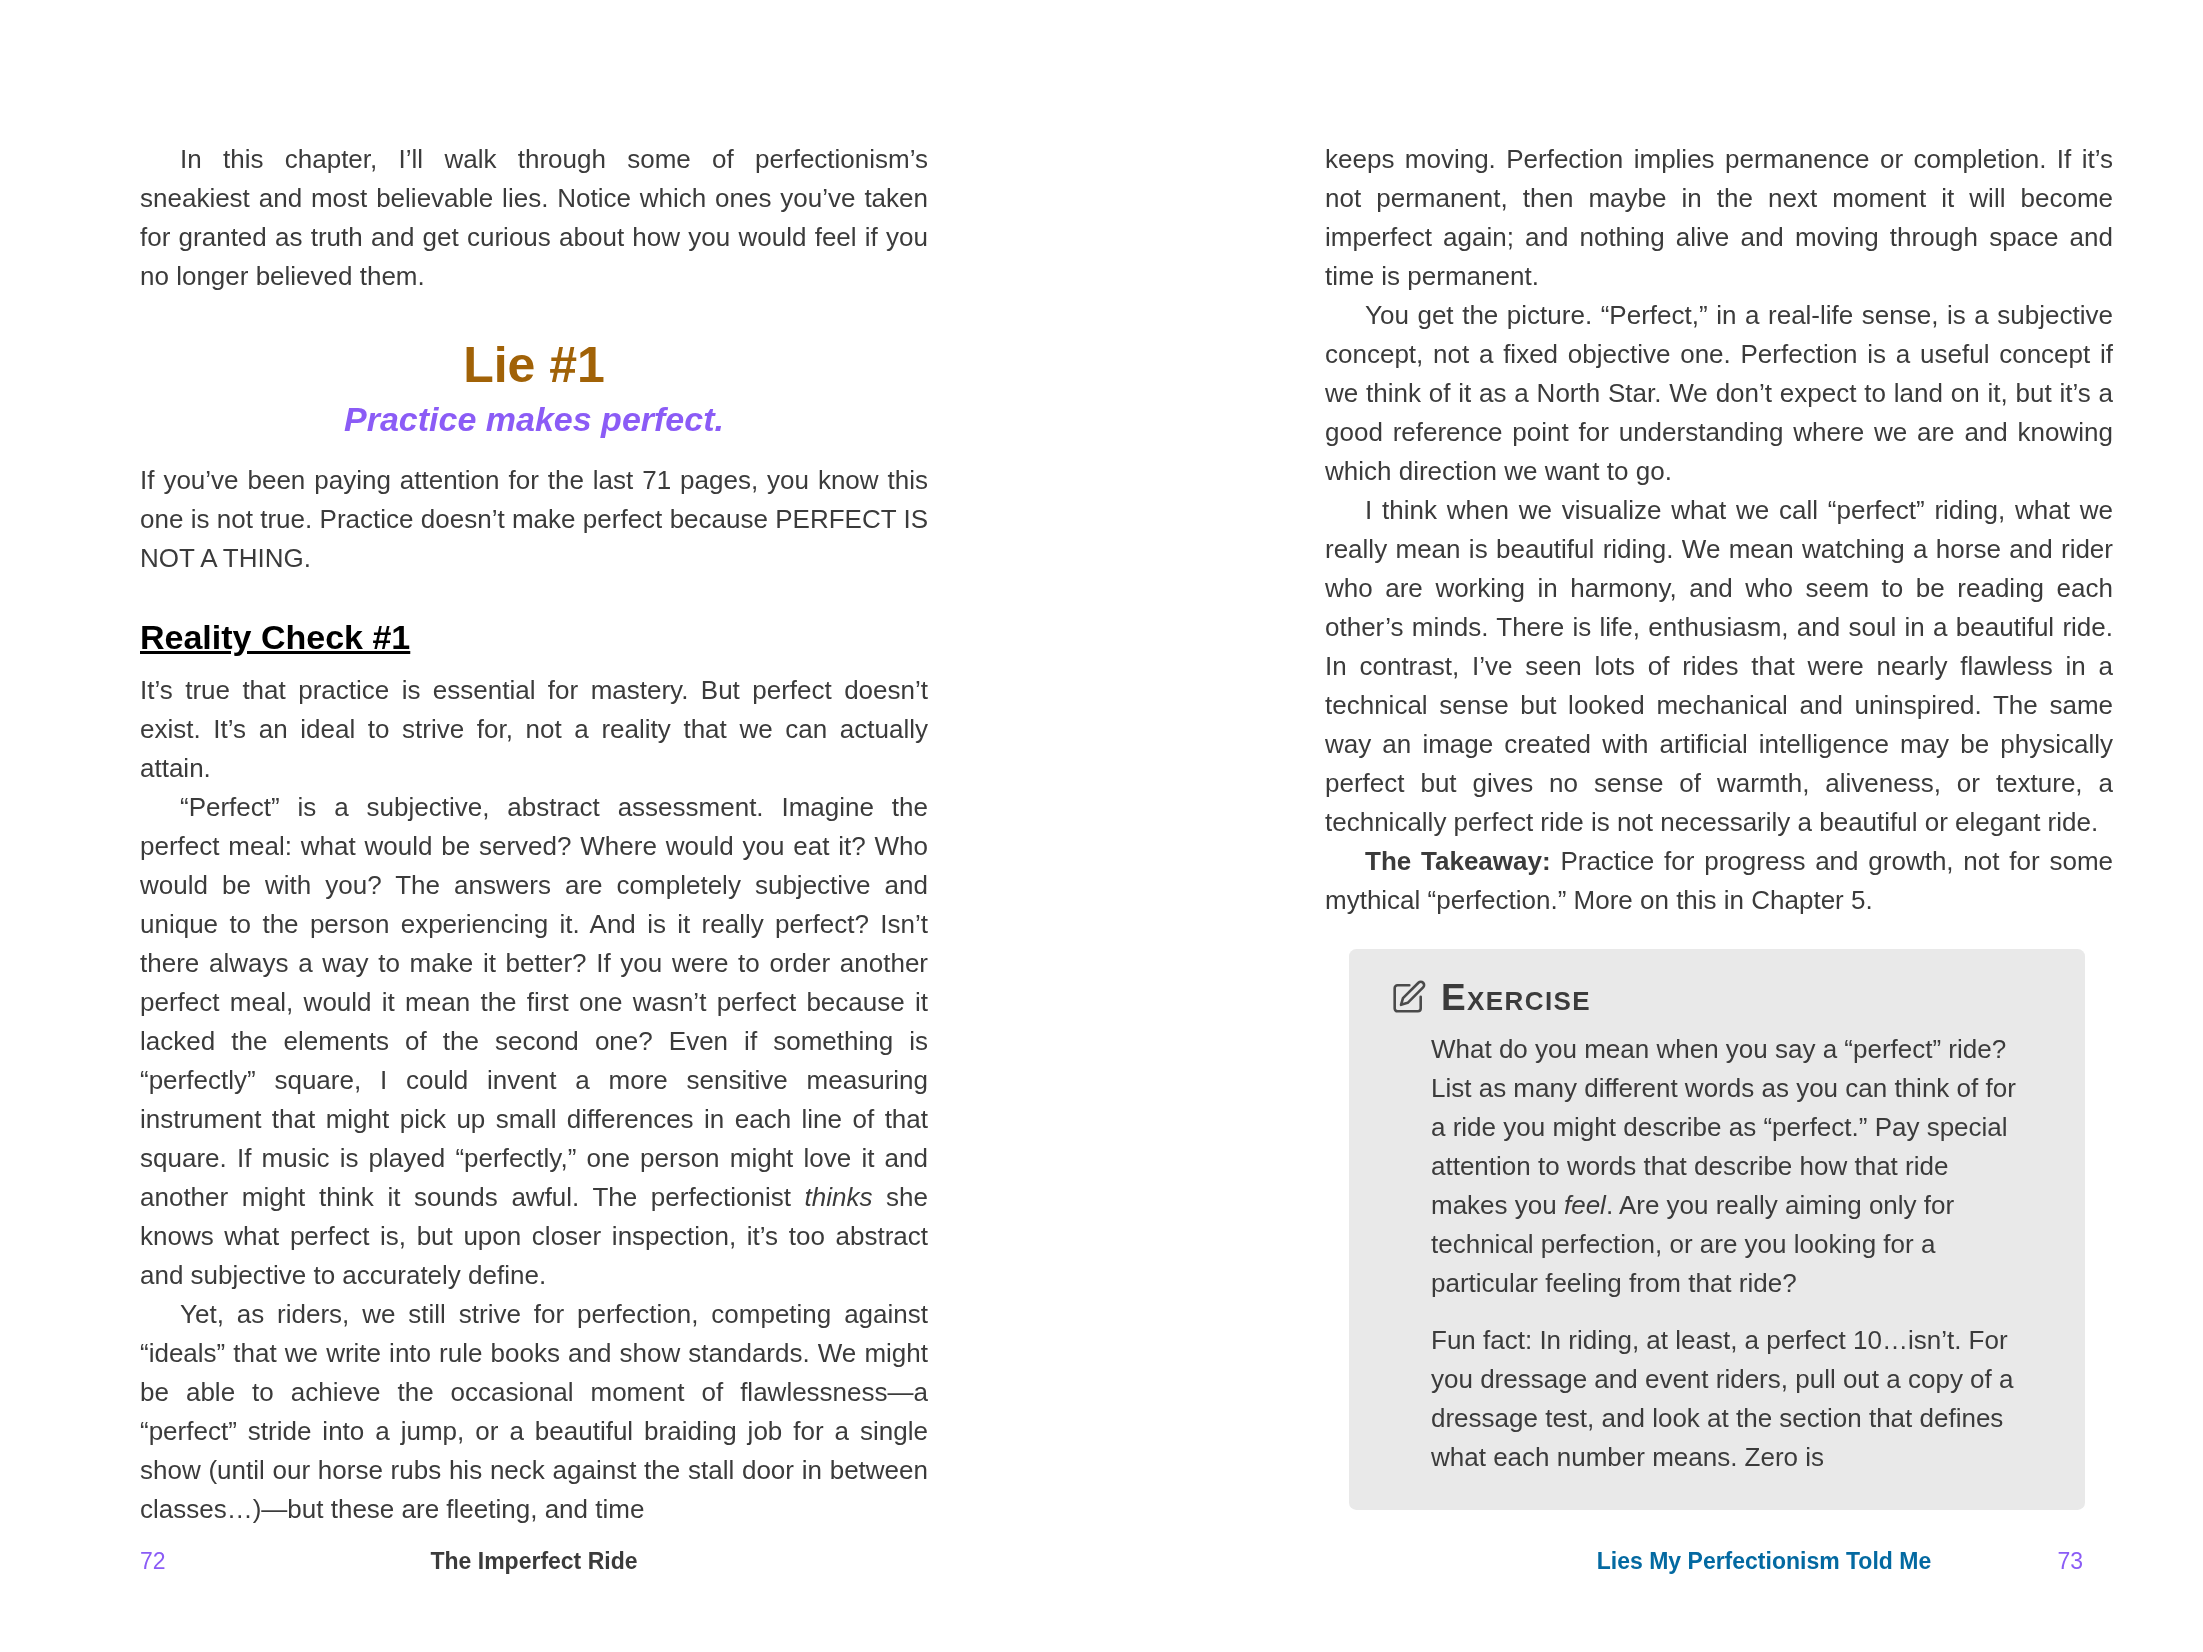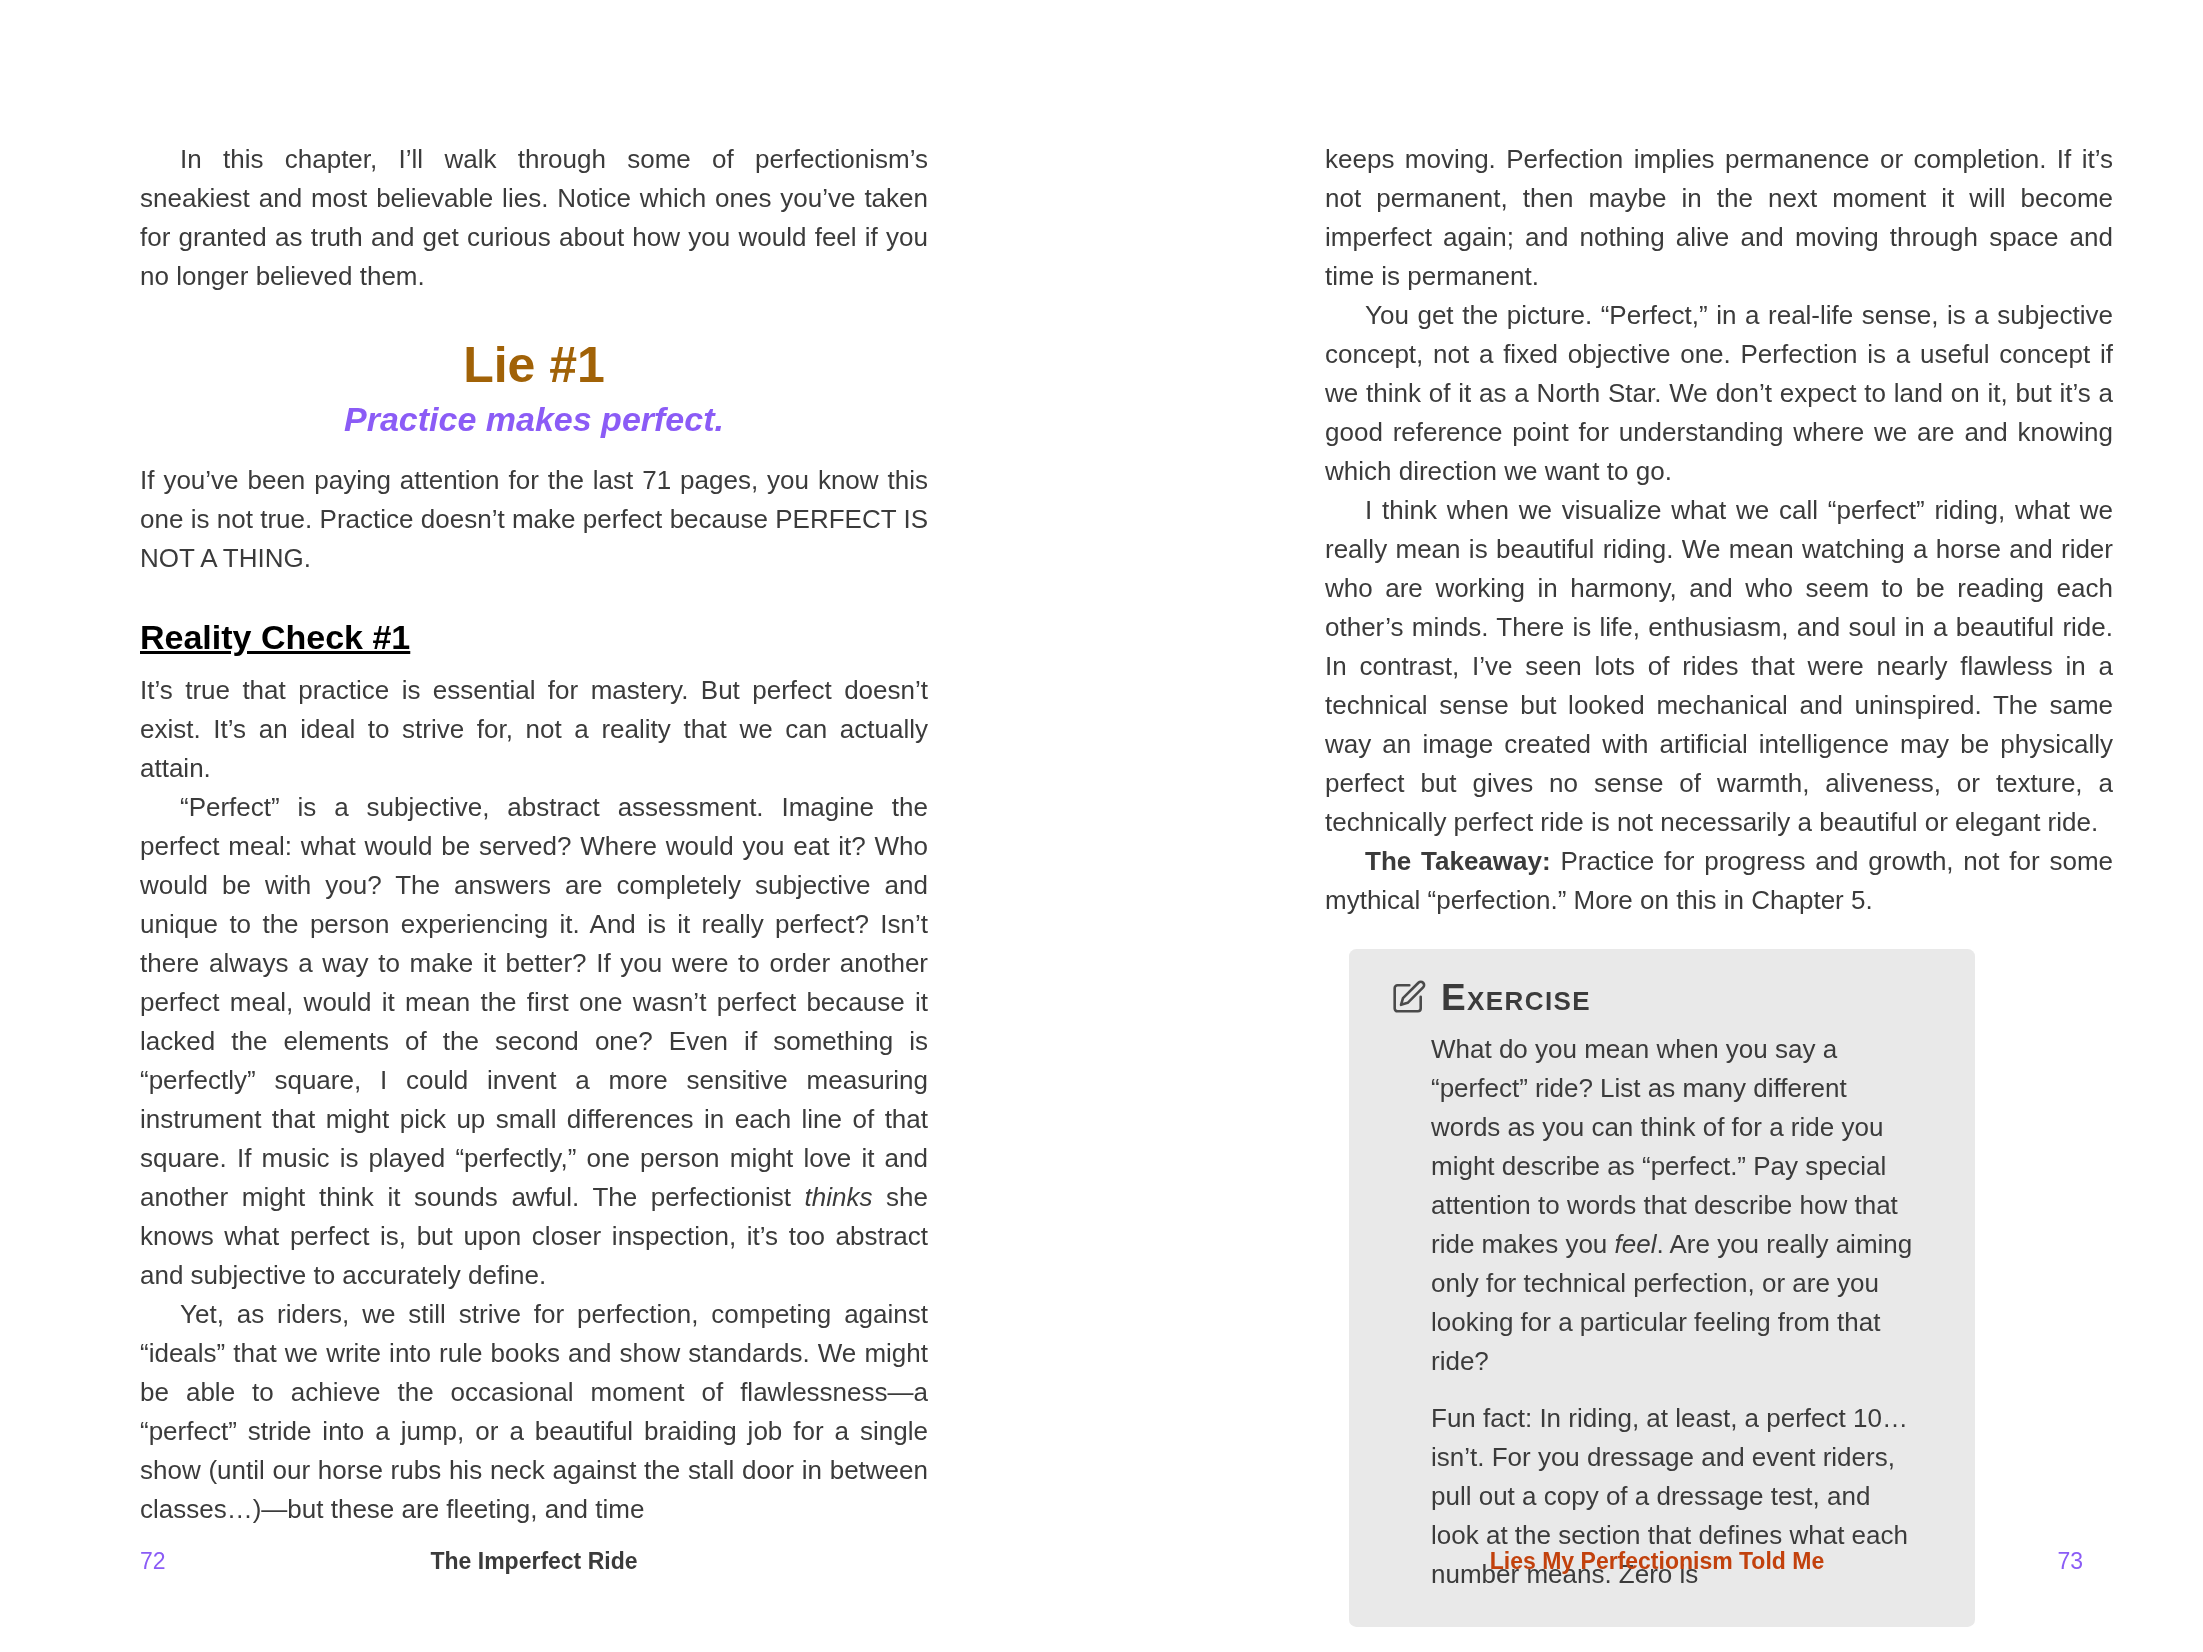--- a/index.html
+++ b/index.html
@@ -45,21 +45,21 @@
     margin: 39px 0 14.7px;
     font-size: 34px;
     line-height: 40px;
     font-weight: bold;
     color: #000000;
     text-decoration: underline;
   }
 
   .exercise-box {
     margin: 29px 0 0 24px;
-    width: 626px;
+    width: 736px;
     box-sizing: border-box;
     background: #e9e9e9;
     border-radius: 7.3px;
     padding: 27.5px 59px 33px 40px;
   }
   .exercise-title-row {
     display: flex;
     align-items: center;
     gap: 13px;
     margin-bottom: 11px;
@@ -76,21 +76,21 @@
     margin: 0 0 0 42px;
     font-size: 26px;
     line-height: 39px;
     text-align: left;
   }
   .ex-body + .ex-body { margin-top: 18.4px; }
 
   .footer { position: absolute; top: 1548px; font-size: 23px; color: #8b5cf6; }
   #footer-num-left   { left: 140px; }
   #footer-title-left { left: 140px;  width: 788px; text-align: center; font-weight: bold; color: #3b3b3b; }
-  #footer-title-right{ left: 1263px; width: 788px; text-align: center; font-weight: bold; color: #c2410c; }
+  #footer-title-right{ left: 1370px; width: 788px; text-align: center; font-weight: bold; color: #0369a1; }
   #footer-num-right  { left: 1295px; width: 788px; text-align: right; }
 </style>
 </head>
 <body>
 
 <div class="spread">
 
   <div class="page" id="page-left">
     <p class="body indent"><span>In this chapter, I’ll walk through some of perfectionism’s sneakiest and most believable lies. Notice which ones you’ve taken for granted as truth and get curious about how you would feel if you no longer believed them.</span></p>
 

